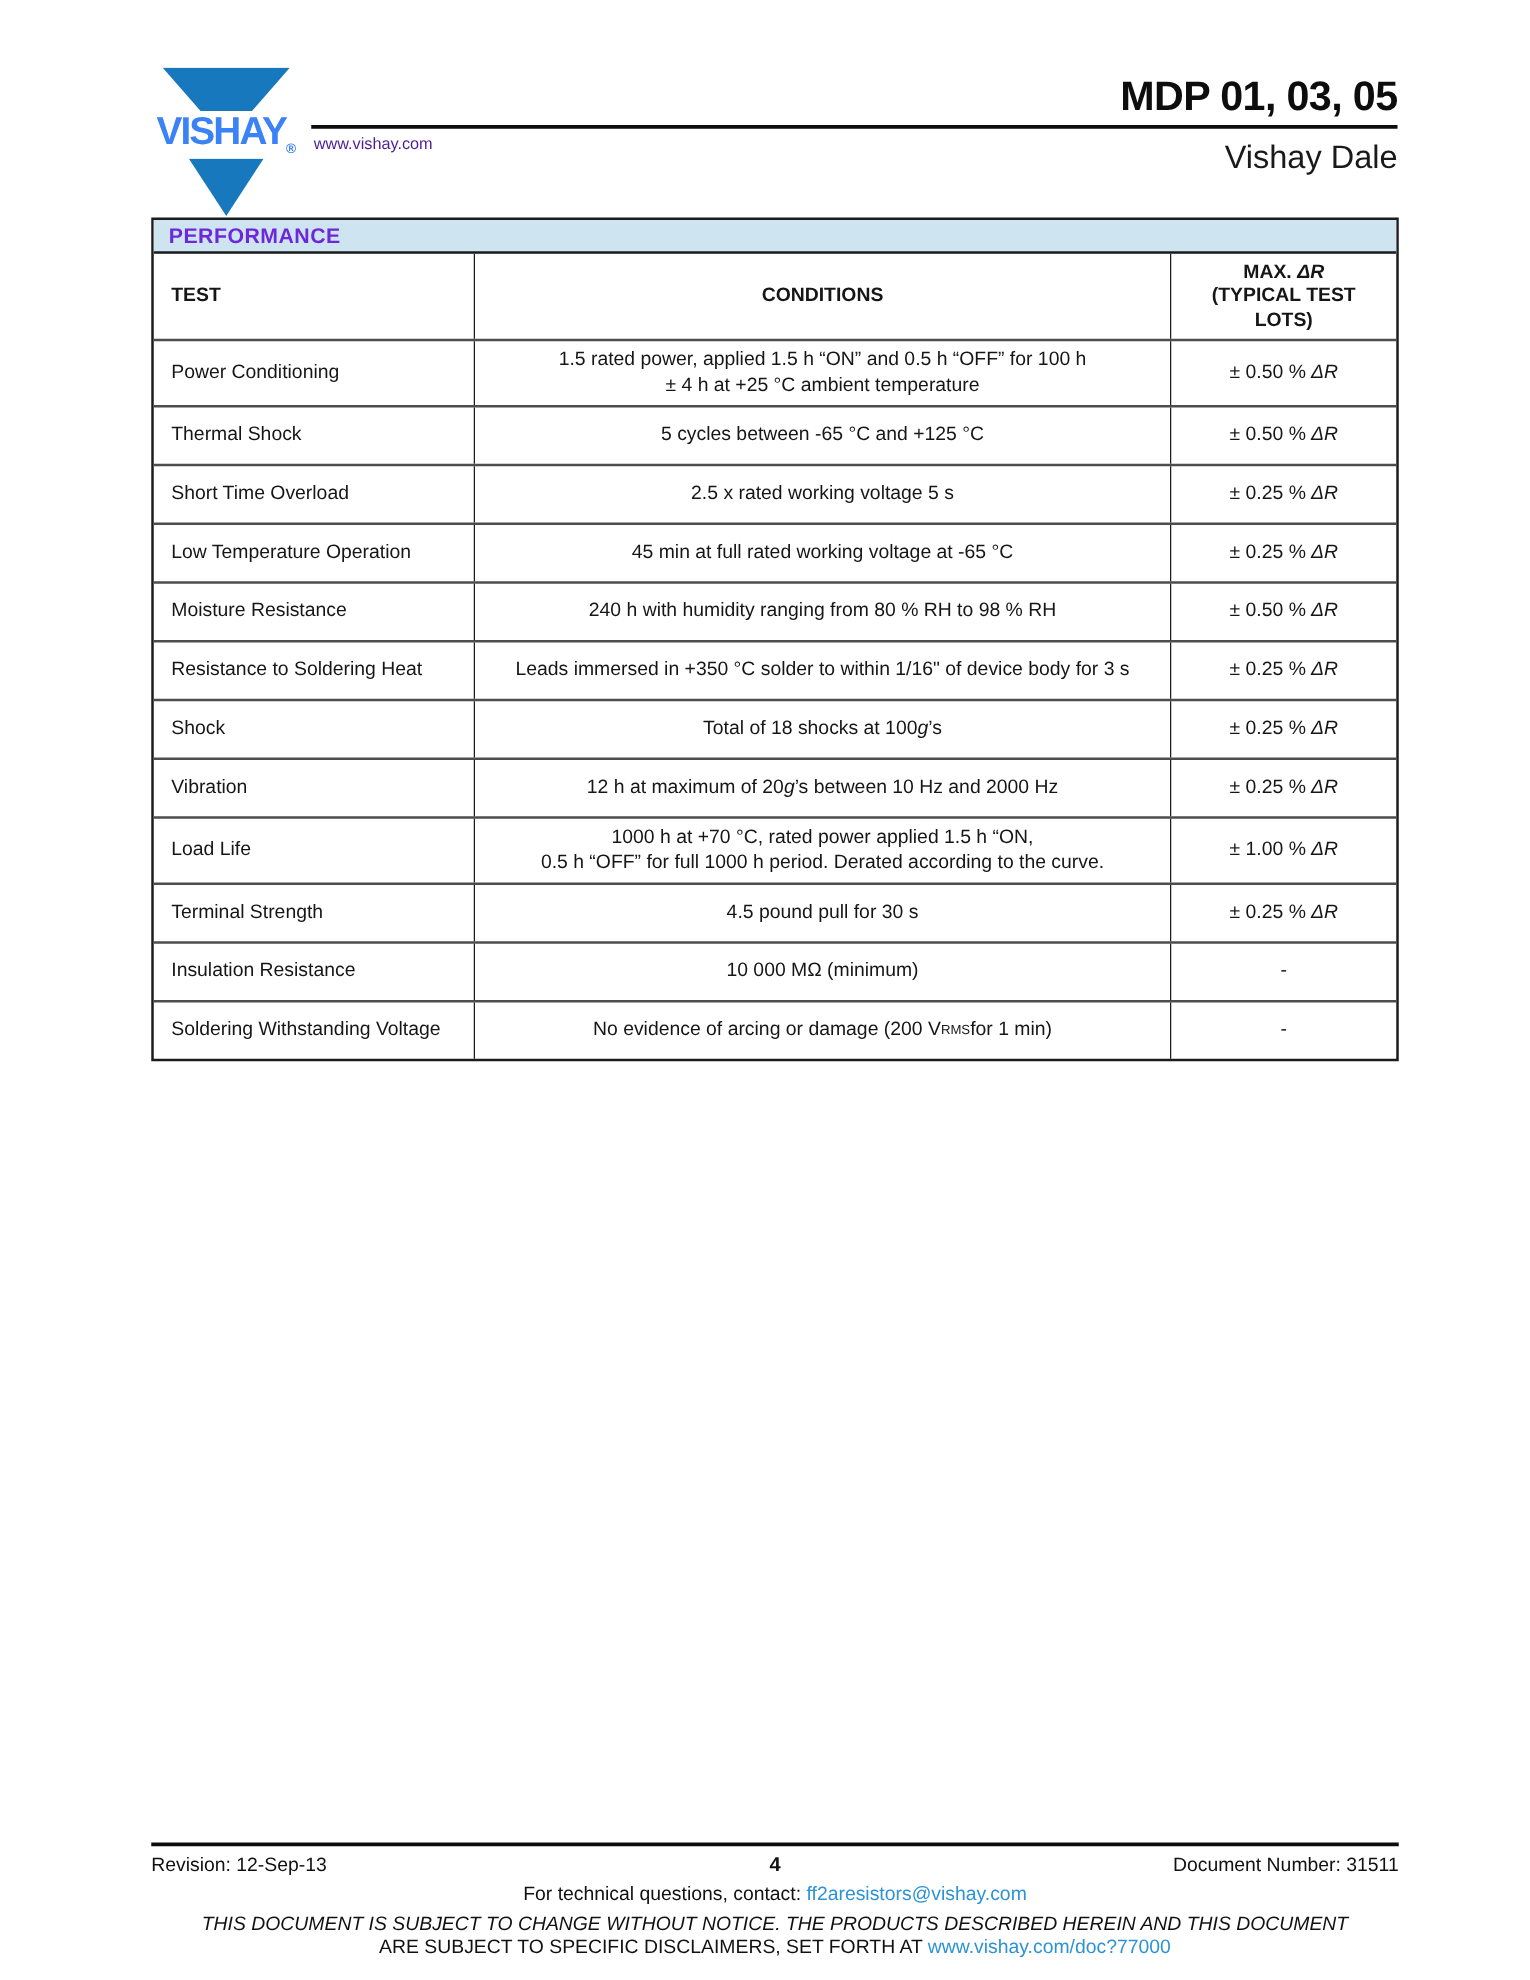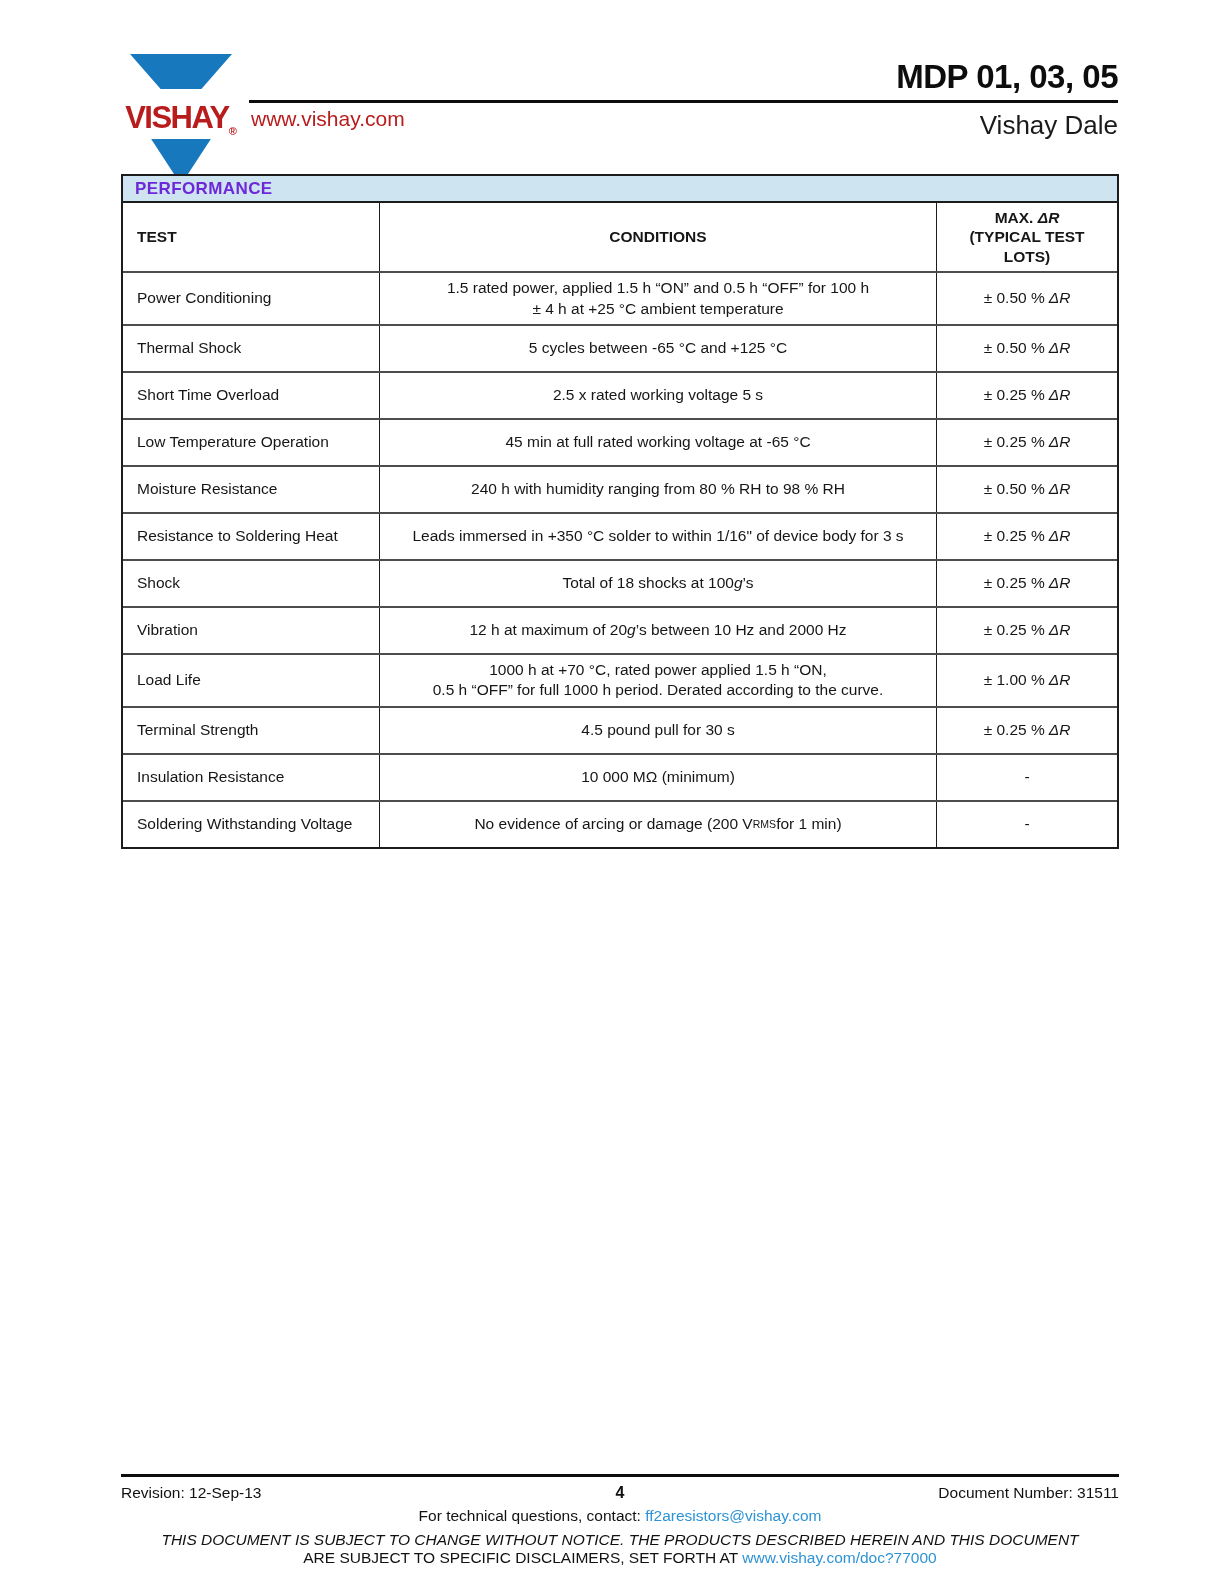--- a/index.html
+++ b/index.html
@@ -4,28 +4,28 @@
 <style>
   * { box-sizing: border-box; margin: 0; padding: 0; }
   html, body { background: #ffffff; }
   body { font-family: "Liberation Sans", sans-serif; color: #111; }
   .page { position: relative; width: 1196px; height: 1584px; background: #fff; margin: 0 auto; overflow: hidden; }
 
   
   .logo { position: absolute; left: 100px; top: 54px; width: 134px; text-align: center; }
   .logo-tri-top { width: 102px; height: 35px; margin: 0 auto; background: #1878be;
                   clip-path: polygon(0 0, 100% 0, 70% 100%, 30% 100%); }
-  .logo-word { font-size: 31px; font-weight: 800; letter-spacing: -1.5px; line-height: 1.05; color: #b91c1c; margin-top: 13px; }
+  .logo-word { font-size: 31px; font-weight: 800; letter-spacing: -1.5px; line-height: 1.05; color: #3b82f6; }
   .logo-word .reg { font-size: 11px; font-weight: 700; vertical-align: sub; letter-spacing: 0; }
   .logo-tri-bottom { width: 60px; height: 46px; margin: 1px auto 0; background: #1878be;
                      clip-path: polygon(0 0, 100% 0, 50% 100%); }
   .hrule { position: absolute; left: 235px; top: 100px; width: 869px; height: 3px; background: #0d0d0d; }
   .part-no { position: absolute; top: 58px; left: 104px; width: 1000px; text-align: right;
              font-size: 33px; font-weight: bold; letter-spacing: -0.5px; color: #0d0d0d; }
-  .site { position: absolute; left: 237px; top: 107px; font-size: 21px; color: #b91c1c; text-decoration: none; cursor: pointer; }
+  .site { position: absolute; left: 237px; top: 107px; font-size: 13px; color: #4c1d95; text-decoration: none; cursor: pointer; }
   .division { position: absolute; top: 110px; left: 104px; width: 1000px; text-align: right; font-size: 26px; color: #1a1a1a; }
 
   
   .perf { position: absolute; left: 107px; top: 174px; width: 998px; border: 2px solid #1c1c1c; background: #fff; }
   .band { height: 27px; background: #cfe4f1; border-bottom: 2px solid #1c1c1c;
           display: flex; align-items: center; padding-left: 12px;
           font-size: 17px; font-weight: bold; letter-spacing: 0.4px; color: #6d28d9; }
   .trow { display: grid; grid-template-columns: 257px 557px 180px; }
   .cell { display: flex; align-items: center; justify-content: center; text-align: center;
           padding: 5px 10px; font-size: 15.5px; line-height: 1.32; color: #161616; }

